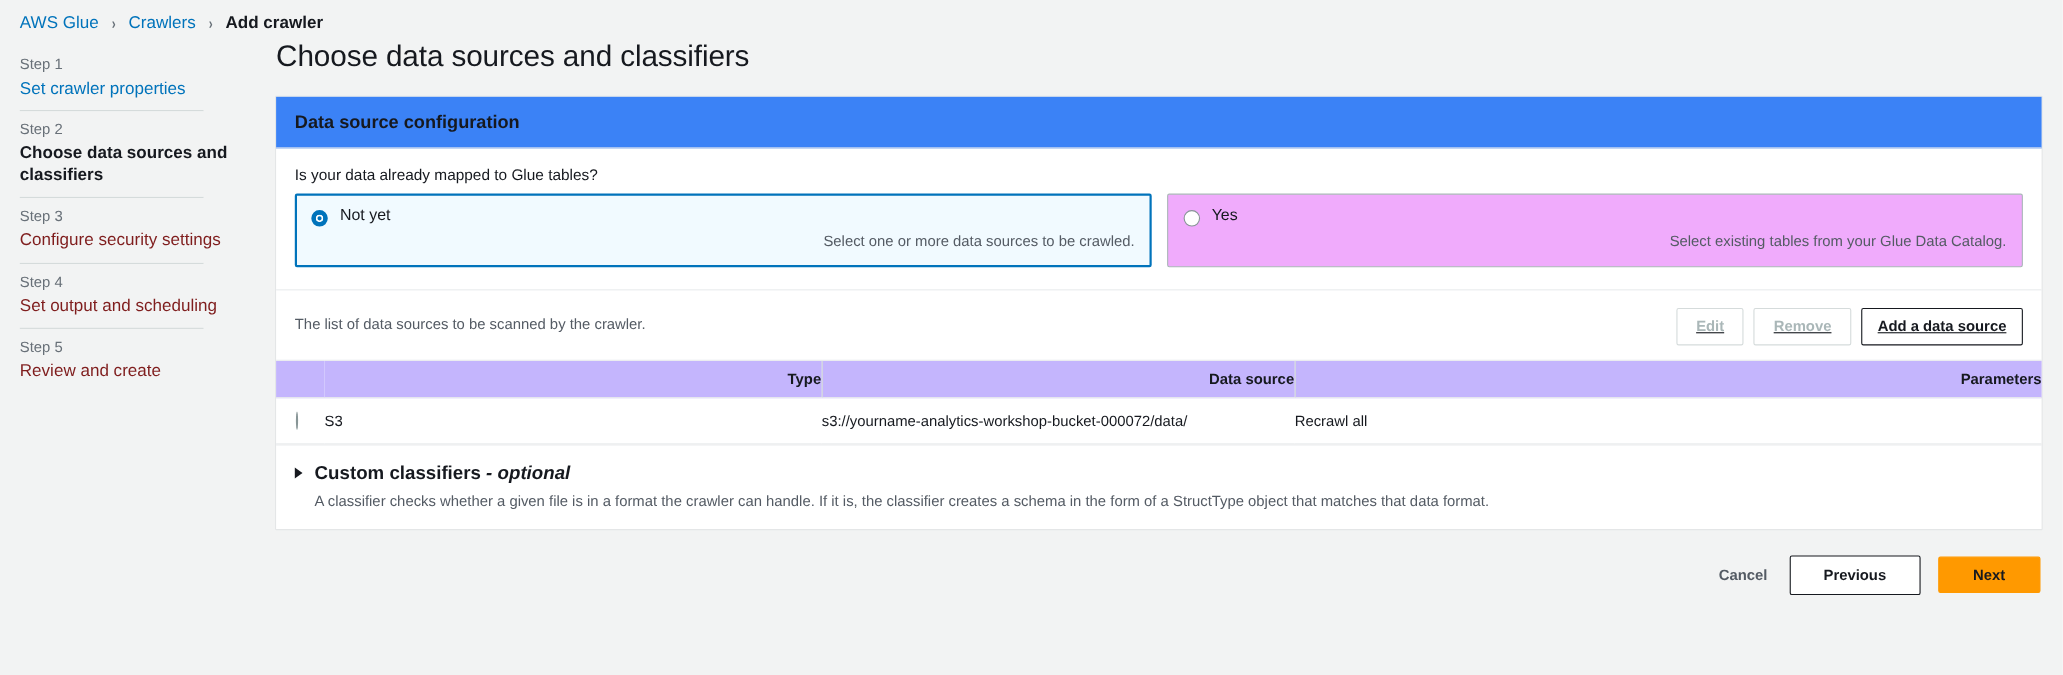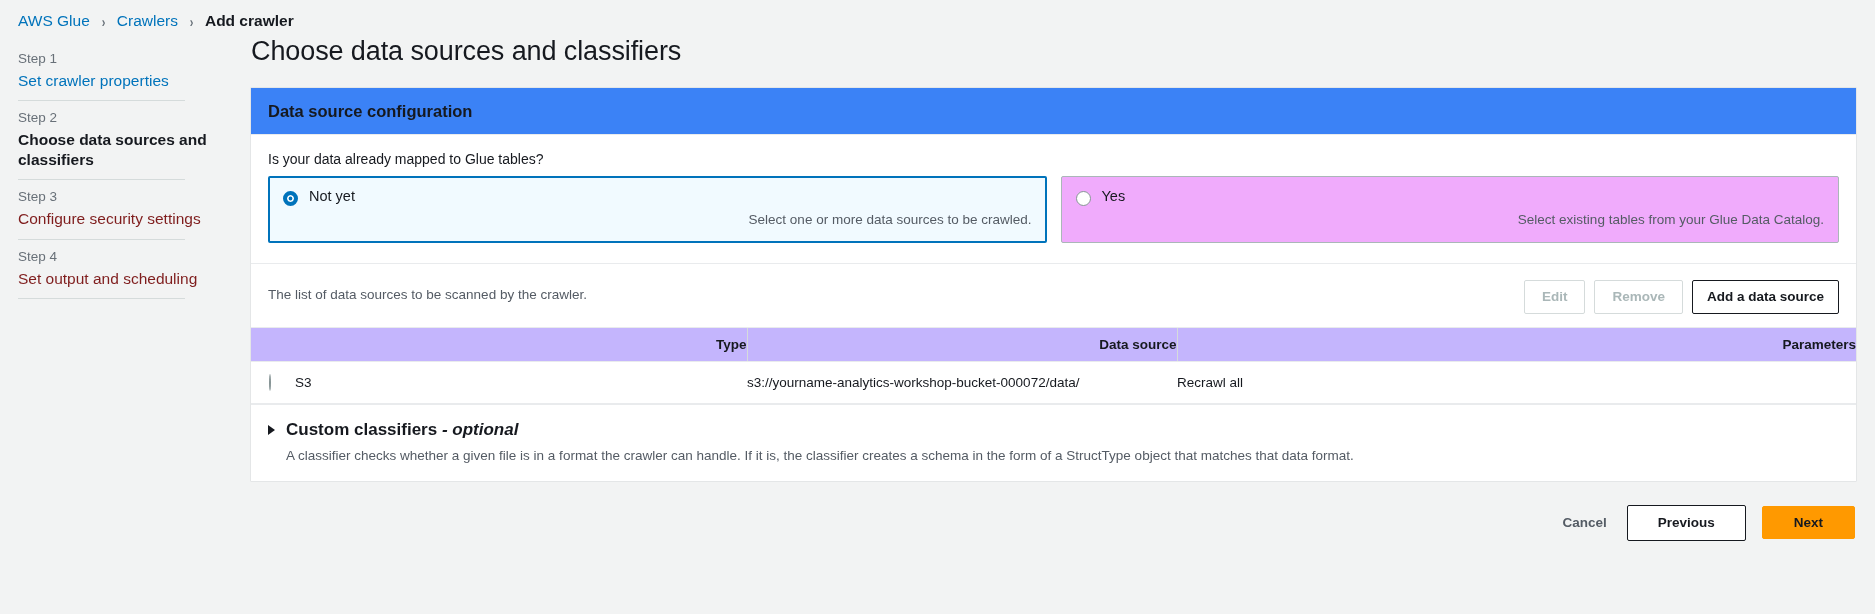--- a/index.html
+++ b/index.html
@@ -176,21 +176,21 @@
     color: #0073bb;
     font-weight: 700;
     cursor: pointer;
     margin-left: 3px;
   }
   .ds-sub {
     font-size: 13.5px;
     color: #545b64;
     margin-top: 6px;
   }
-  .ds-actions { display: flex; gap: 9px; align-items: flex-start; }
+  .ds-actions { display: flex; gap: 9px; align-items: flex-start; text-decoration: underline; }
 
   .btn {
     font-family: "Liberation Sans", sans-serif;
     font-size: 13.5px;
     font-weight: 700;
     border-radius: 2px;
     padding: 7px 17px;
     background: #ffffff;
     border: 1px solid #16191f;
     color: #16191f;
@@ -331,20 +331,24 @@
     <div class="step-title inactive">Configure security settings</div>
   </div>
   <div class="step-div"></div>
 
   <div class="step-block">
     <div class="step-label">Step 4</div>
     <div class="step-title inactive">Set output and scheduling</div>
   </div>
   <div class="step-div"></div>
 
+  <div class="step-block">
+    <div class="step-label">Step 5</div>
+    <div class="step-title inactive">Review and create</div>
+  </div>
 
 </div>
 
 <div class="main">
 
   <h1 class="page-title">Choose data sources and classifiers</h1>
 
   <div class="panel">
 
     <div class="panel-head">

